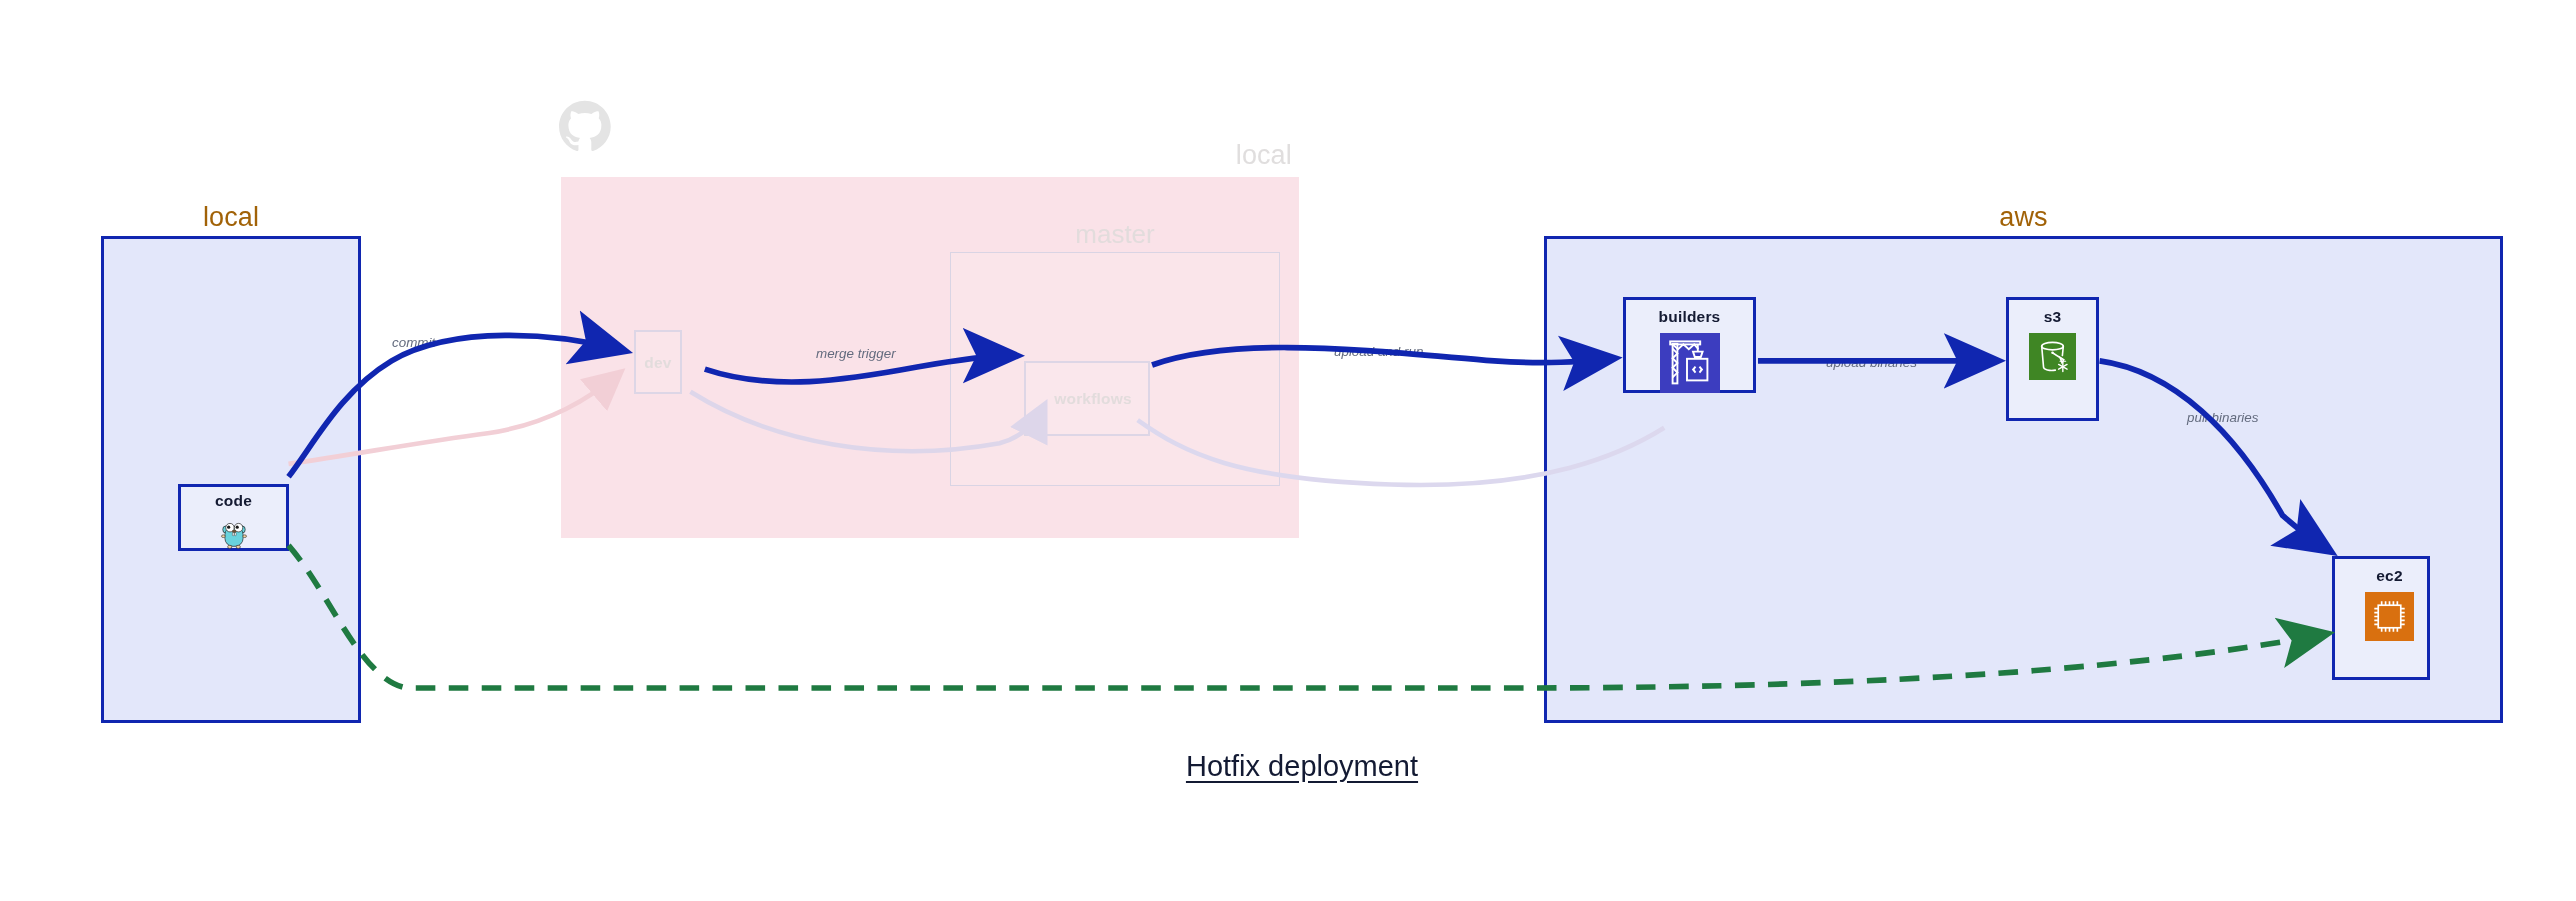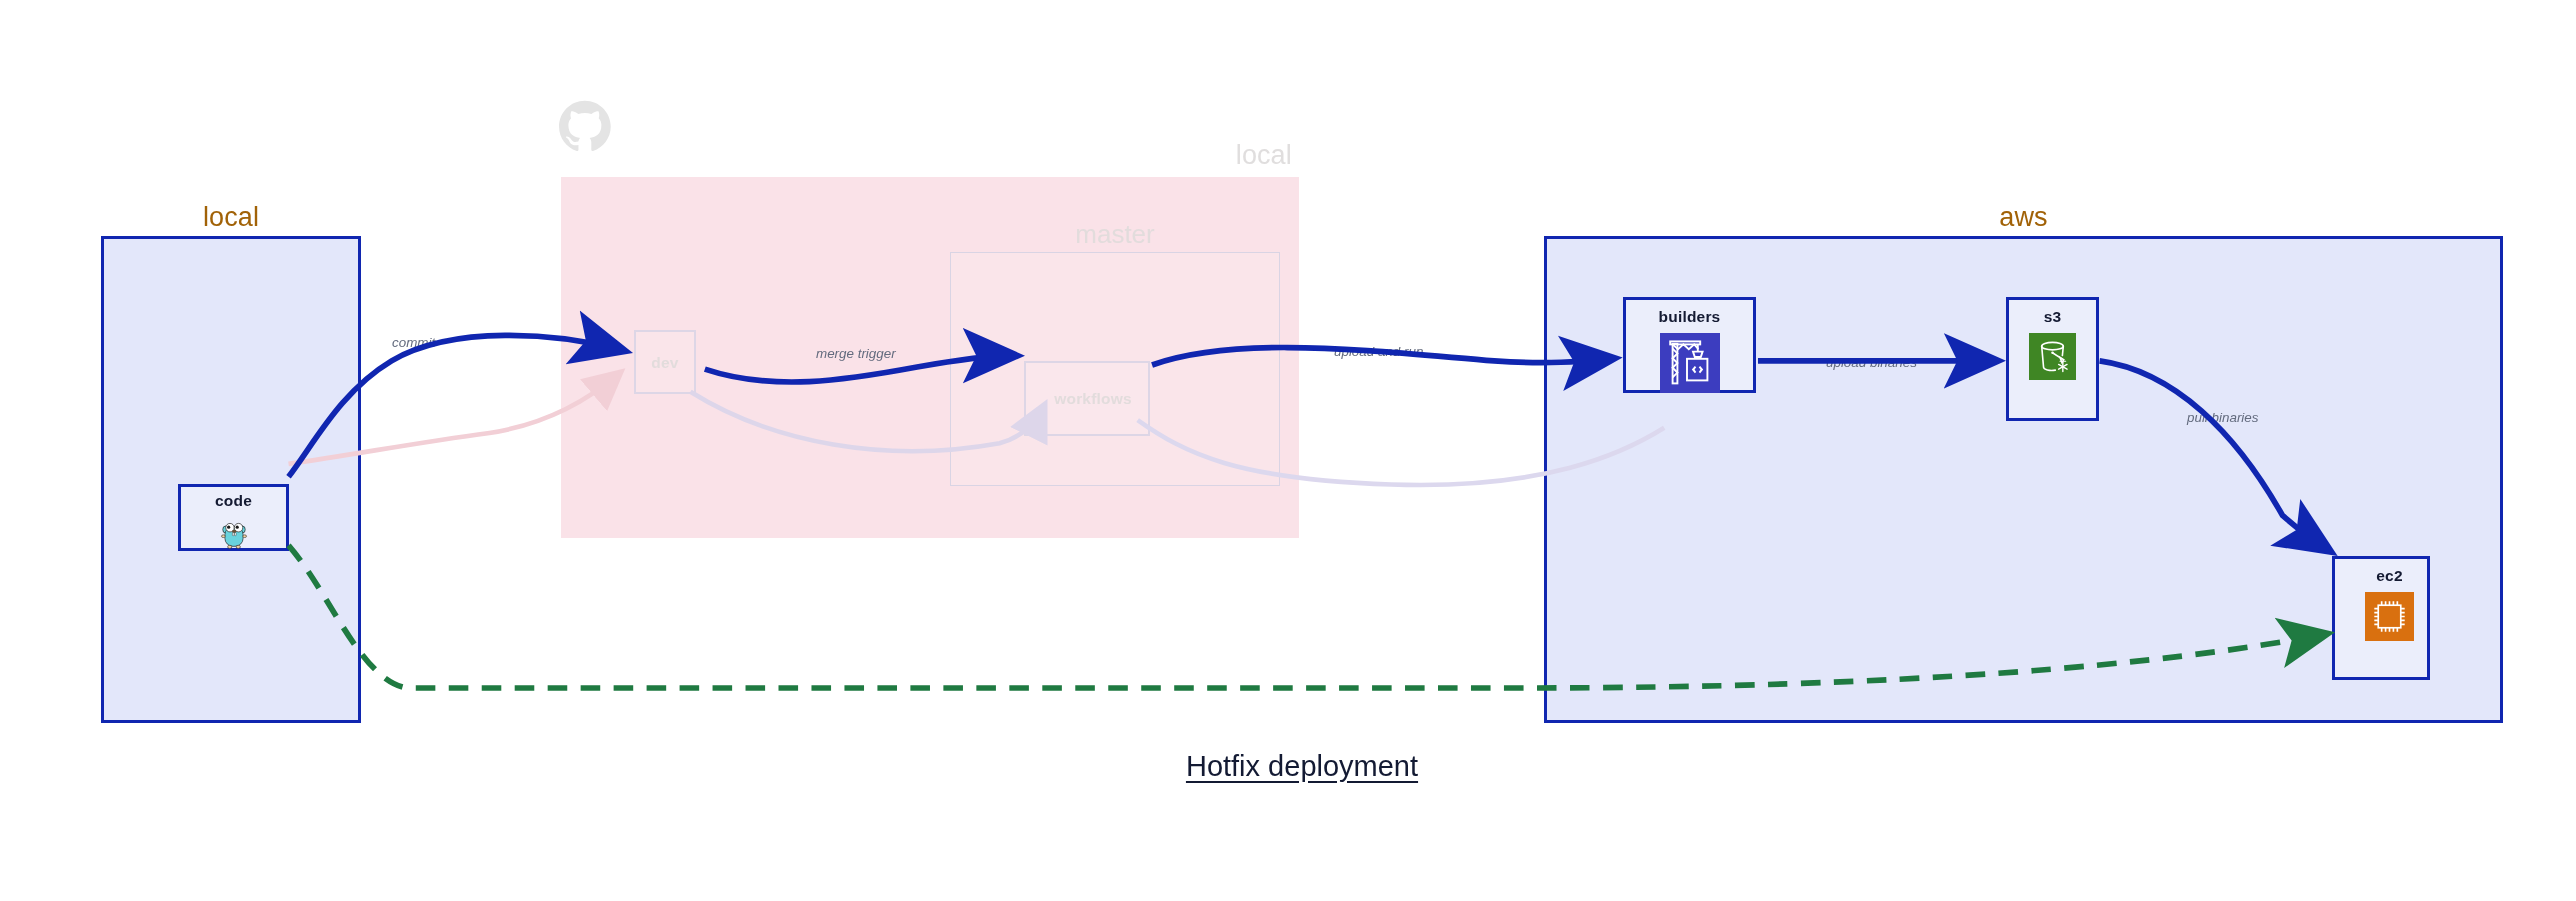--- a/index.html
+++ b/index.html
@@ -208,21 +208,21 @@
           <circle cx="77" cy="40" r="16" fill="#ffffff" stroke="#1a1a1a" stroke-width="2.5"></circle>
           <circle cx="40" cy="38" r="6" fill="#1a1a1a"></circle>
           <circle cx="72" cy="38" r="6" fill="#1a1a1a"></circle>
           <ellipse cx="61" cy="54" rx="8" ry="6" fill="#6b5136"></ellipse>
           <rect x="54" y="58" width="6" height="12" rx="2" fill="#ffffff" stroke="#1a1a1a" stroke-width="1.5"></rect>
           <rect x="62" y="58" width="6" height="12" rx="2" fill="#ffffff" stroke="#1a1a1a" stroke-width="1.5"></rect>
         </svg>
       </div>
     </div>
 
-    <div class="node faded" style="left:634px; top:330px; width:62px; height:64px;">
+    <div class="node faded" style="left:634px; top:330px; width:48px; height:64px;">
       <div class="node-label" style="margin-top:21.6px;">dev</div>
     </div>
 
     <div class="node faded" style="left:1024px; top:361px; width:126px; height:75px;">
       <div class="node-label" style="margin-top:27px;margin-left:12px;">workflows</div>
     </div>
 
     <div class="node" style="left:1623px; top:297px; width:133px; height:96px;">
       <div class="node-label">builders</div>
       <div class="node-icon">

